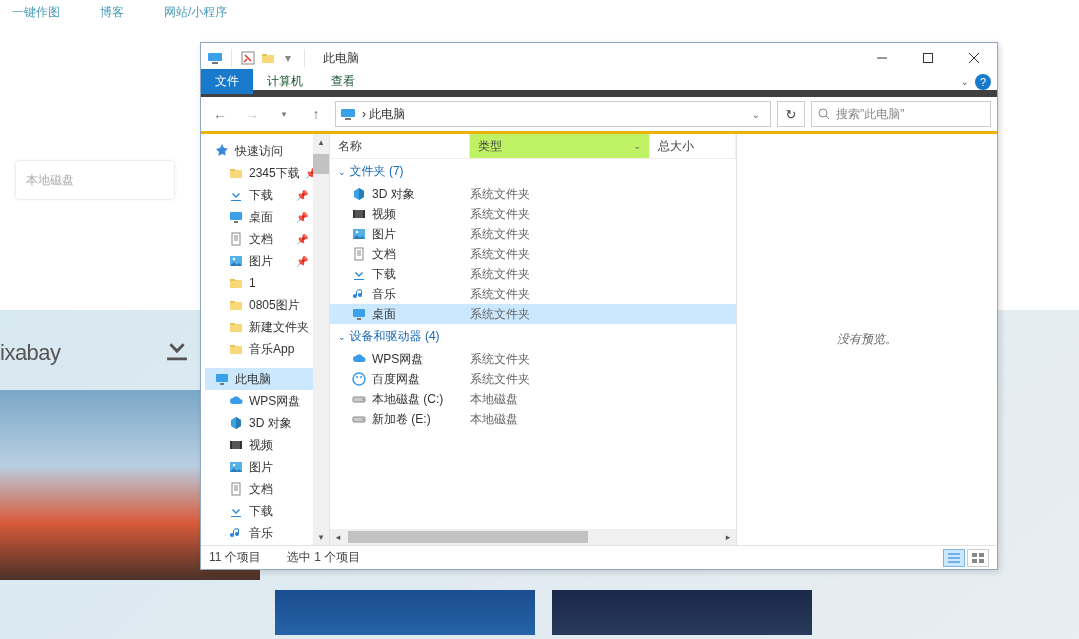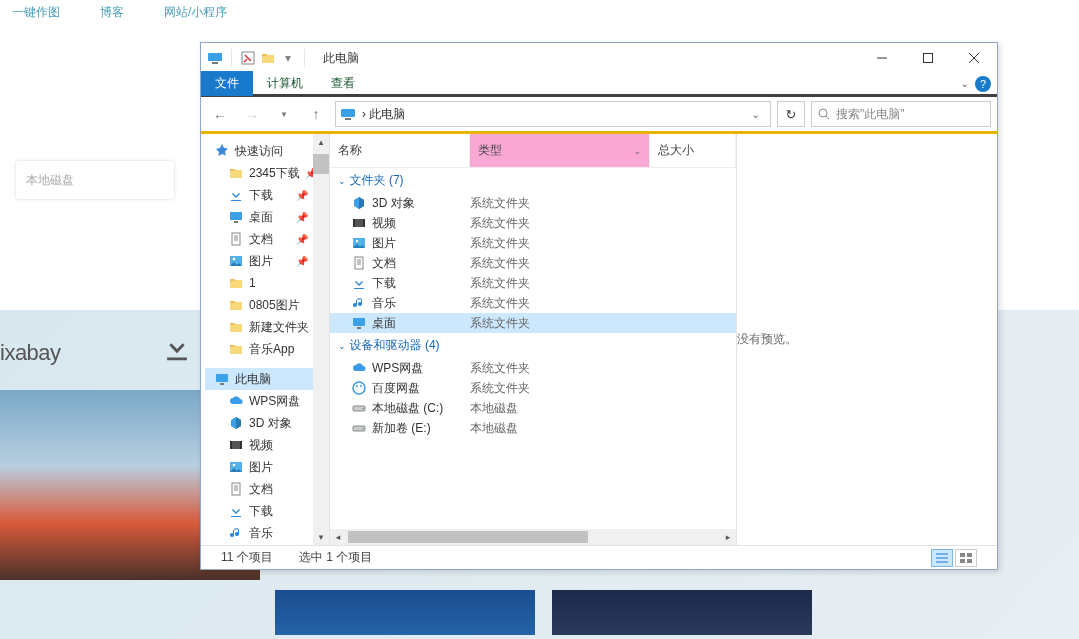--- a/index.html
+++ b/index.html
@@ -17,21 +17,21 @@
 
   
   .win { position:absolute; left:200px; top:42px; width:798px; height:528px; background:#fff; border:1px solid #8fa7c7; box-shadow:2px 2px 6px rgba(0,0,0,0.15); display:flex; flex-direction:column; }
   .titlebar { display:flex; align-items:center; height:30px; font-size:12px; background:#fff; }
   .qat { display:flex; align-items:center; gap:4px; padding:0 6px; }
   .qat-ico { width:16px; height:16px; display:flex; align-items:center; justify-content:center; }
   .qat-sep { width:1px; height:18px; background:#e5e5e5; margin:0 4px; }
   .title-text { flex:1; padding-left:8px; color:#333; }
   .win-controls { display:flex; }
   .win-btn { width:46px; height:30px; display:flex; align-items:center; justify-content:center; color:#444; font-size:13px; }
-  .ribbon-tabs { display:flex; align-items:center; height:24px; background:#fff; font-size:12px; border-bottom:3px solid #404040; }
+  .ribbon-tabs { display:flex; align-items:center; height:24px; background:#fff; font-size:12px; border-bottom:7px solid #404040; }
   .rtab { padding:4px 14px; color:#14532d; }
   .rtab.active { background:#1979ca; color:#fff; }
   .ribbon-help { margin-left:auto; margin-right:6px; display:flex; gap:6px; align-items:center;}
   .help-circle { width:16px;height:16px;border-radius:50%;background:#1979ca;color:#fff;display:flex;align-items:center;justify-content:center;font-size:11px;}
   .chev { color:#666; font-size:10px; }
 
   .navbar { display:flex; align-items:center; height:34px; padding:4px 6px; gap:6px; }
   .nav-btn { width:26px; height:26px; display:flex; align-items:center; justify-content:center; color:#777; font-size:14px; }
   .addr { flex:1; border:1px solid #ccc; height:26px; display:flex; align-items:center; padding:0 4px; font-size:12px; color:#333; }
   .addr-ico { width:16px; height:16px; margin-right:6px; }
@@ -45,39 +45,39 @@
   .scroll-btn { height:16px; display:flex; align-items:center; justify-content:center; font-size:9px; color:#555; }
   .scroll-thumb { margin-top:4px; height:20px; background:#c2c2c2; }
   .tree-items { padding:6px 0 6px 4px; font-size:12px; color:#333; }
   .tree-item { display:flex; align-items:center; height:22px; padding-left:10px; gap:6px; white-space:nowrap; }
   .tree-item.indent { padding-left:24px; }
   .tree-item.sel { background:#cce8ff; }
   .tree-ico { width:14px; height:14px; display:flex; align-items:center; justify-content:center; }
   .pin { margin-left:auto; margin-right:20px; color:#888; font-size:10px; }
 
   .content { flex:1; display:flex; flex-direction:column; border-left:1px solid #e3e3e3; border-right:1px solid #e3e3e3; min-width:0; }
-  .cols { display:flex; height:34px; font-size:12px; color:#444; border-bottom:1px solid #eee; }
+  .cols { display:flex; height:25px; font-size:12px; color:#444; border-bottom:1px solid #eee; }
   .col { display:flex; align-items:center; padding:0 8px; border-right:1px solid #f0f0f0; }
   .col.name { width:140px; }
-  .col.type { width:180px; background:#f9a8d4; }
+  .col.type { width:180px; background:#bef264; }
   .col.size { flex:1; }
   .cdrop { margin-left:auto; font-size:9px; color:#666; }
   .listing { flex:1; overflow:hidden; font-size:12px; color:#333; }
   .group { display:flex; align-items:center; padding:4px 8px; color:#1668b9; gap:4px; }
   .row { display:flex; align-items:center; height:20px; }
   .row .rname { width:140px; display:flex; align-items:center; gap:6px; padding-left:22px; }
   .row .rtype { width:180px; color:#666; }
   .row.sel { background:#cce8ff; }
   .row .rico { width:14px; height:14px; display:flex; align-items:center; justify-content:center; }
   .hscroll { height:16px; background:#f0f0f0; display:flex; align-items:center; }
   .hs-btn { width:16px; text-align:center; font-size:9px; color:#555; }
   .hs-thumb { width:240px; height:12px; background:#c2c2c2; margin-left:2px; }
-  .preview { width:260px; display:flex; align-items:center; font-size:12px; color:#666; }
-
-  .status { height:24px; display:flex; align-items:center; font-size:12px; color:#444; padding:0 20px; border-top:1px solid #e3e3e3; }
+  .preview { width:260px; display:flex; align-items:center; justify-content:center; font-size:12px; color:#666;font-style:italic; }
+
+  .status { height:24px; display:flex; align-items:center; font-size:12px; color:#444; padding:0 8px; border-top:1px solid #e3e3e3; }
   .status .sp { margin-left:26px; }
   .view-btns { margin-left:auto; display:flex; gap:2px; }
   .view-btn { width:22px; height:18px; border:1px solid #ccc; display:flex; align-items:center; justify-content:center; font-size:11px; }
   .view-btn.active { background:#cce8ff; border-color:#7ab4e6; }
 
   
   svg { display:block; }
 </style>
 </head>
 <body>

